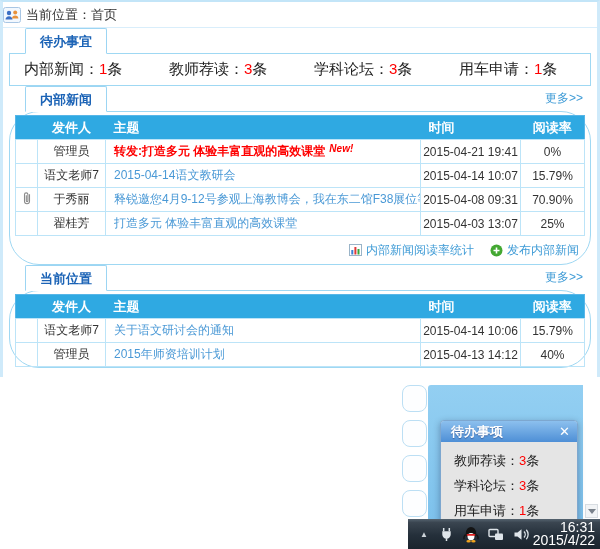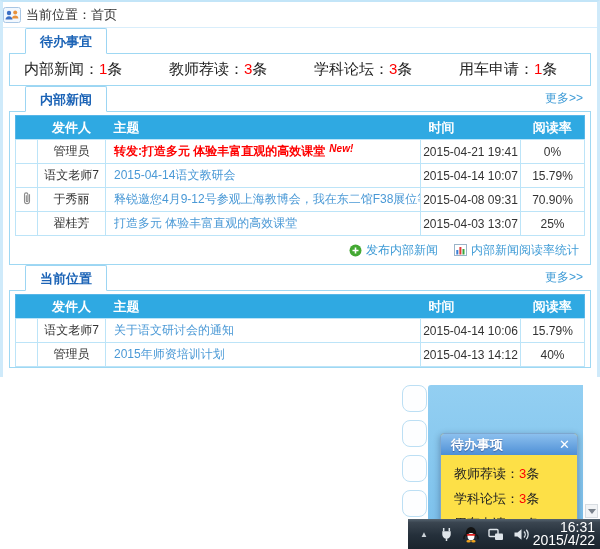--- a/index.html
+++ b/index.html
@@ -15,21 +15,21 @@
   .tab-row{display:flex;align-items:flex-end;height:23px;margin-top:2px;position:relative;}
   .tab{margin-left:16px;background:#fff;border:1px solid var(--tab_border,#9cd5f3);border-bottom:1px solid #fff;
     padding:4px 14px 2px;font-weight:bold;font-size:13px;color:var(--tab_text,#1b63b6);
     position:relative;top:1px;z-index:2;border-radius:2px 2px 0 0;}
   .more-link{margin-left:auto;margin-right:8px;align-self:flex-start;margin-top:2px;
     font-size:12px;color:var(--link_blue,#3e9bd6);cursor:pointer;}
   .box{border:1px solid var(--box_border,#9fd8f3);background:#fff;position:relative;z-index:1;}
   .todo-box{height:33px;display:flex;align-items:center;}
   .todo-item{flex:1;padding-left:14px;font-size:15px;color:#222;}
   .num-red{color:var(--red,#fe0000);}
-  .data-box{padding:3px 5px 0;}
+  .data-box{padding:3px 5px 0;border-radius:30px;}
   table{width:100%;border-collapse:collapse;table-layout:fixed;font-size:12px;
     border:1px solid var(--table_border,#57b6e8);}
   th{background:var(--header_blue,#2fa9e2);color:#fff;font-size:13px;font-weight:bold;height:24px;
     border:none;text-align:center;}
   th.col2,th.col3{text-align:left;padding-left:8px;}
   td{height:24px;border:1px solid var(--cell_border,#bce4f8);color:#333;margin-left:10px;}
   .td-attach{text-align:center;}
   .td-sender{text-align:center;}
   .td-subject{padding-left:8px;white-space:nowrap;overflow:hidden;}
   .td-time{text-align:center;}
@@ -45,21 +45,21 @@
   
   .desktop{position:absolute;left:400px;top:377px;width:200px;height:172px;overflow:hidden;background:#fff;}
   .side-tab{position:absolute;left:2px;width:25px;height:27px;border:1px solid #bcdff4;
     border-radius:8px;background:#fdfeff;}
   .blue-panel{position:absolute;left:28px;top:8px;width:155px;height:134px;
     background:linear-gradient(var(--desktop_blue,#93cff2),#7ec2ec);border-radius:3px 0 0 0;}
   .scroll-btn{position:absolute;left:185px;top:127px;width:13px;height:14px;background:#f2f4f6;
     border:1px solid #d8dde2;display:flex;align-items:center;justify-content:center;}
   .scroll-btn::after{content:"";border:4px solid transparent;border-top:5px solid #7a828c;margin-top:4px;}
 
-  .popup{position:absolute;left:40px;top:56px;width:138px;height:116px;background:#fde047;
+  .popup{position:absolute;left:40px;top:43px;width:138px;height:116px;background:#e5e5e5;
     border:1px solid #7da7cf;border-radius:4px 4px 2px 2px;box-shadow:0 2px 7px rgba(0,0,40,.3);}
   .popup-titlebar{height:21px;background:linear-gradient(var(--popup_title_top,#8cc0ee),var(--popup_title_bottom,#4e8fd6));
     border-radius:3px 3px 0 0;display:flex;align-items:center;padding:0 7px 0 10px;}
   .popup-title{flex:1;color:#fff;font-weight:bold;font-size:13px;text-shadow:0 1px 1px rgba(0,0,60,.35);}
   .popup-close{color:#fff;font-weight:bold;font-size:13px;line-height:13px;cursor:pointer;}
   .popup-body{padding:6px 0 0 13px;}
   .popup-item{font-size:13px;color:#222;line-height:25px;}
 
   .taskbar{position:absolute;left:8px;top:142px;width:192px;height:30px;display:flex;align-items:center;
     background:linear-gradient(#55636f 0%,#3a4550 12%,var(--taskbar,#242f3a) 55%,#1b242d 100%);}
@@ -148,34 +148,34 @@
               <td class="td-attach"></td>
               <td class="td-sender">翟桂芳</td>
               <td class="td-subject"><span class="subject-link">打造多元 体验丰富直观的高效课堂</span></td>
               <td class="td-time">2015-04-03 13:07</td>
               <td class="td-rate">25%</td>
             </tr>
           </tbody>
       </table>
       <div class="table-footer">
         <span class="footer-link">
-          <svg width="13" height="13" viewBox="0 0 13 13">
-            <circle cx="6.5" cy="6.5" r="6" fill="#43a832"></circle>
-            <path d="M6.5 3.5v6M3.5 6.5h6" stroke="#fff" stroke-width="1.6"></path>
-          </svg>
-          <span>发布内部新闻</span>
-        </span>
-        <span class="footer-link">
           <svg width="13" height="12" viewBox="0 0 13 12">
             <rect x="0.5" y="0.5" width="12" height="11" fill="#fff" stroke="#9ab4c8"></rect>
             <rect x="2.3" y="6" width="2" height="4.5" fill="#3a7fd5"></rect>
             <rect x="5.4" y="3" width="2" height="7.5" fill="#e03a3a"></rect>
             <rect x="8.5" y="5" width="2" height="5.5" fill="#3aa53a"></rect>
           </svg>
           <span>内部新闻阅读率统计</span>
+        </span>
+        <span class="footer-link">
+          <svg width="13" height="13" viewBox="0 0 13 13">
+            <circle cx="6.5" cy="6.5" r="6" fill="#43a832"></circle>
+            <path d="M6.5 3.5v6M3.5 6.5h6" stroke="#fff" stroke-width="1.6"></path>
+          </svg>
+          <span>发布内部新闻</span>
         </span>
       </div>
     </div>
   </div>
 
   <div class="section">
     <div class="tab-row">
       <div class="tab">当前位置</div>
       <span class="more-link">更多&gt;&gt;</span>
     </div>

